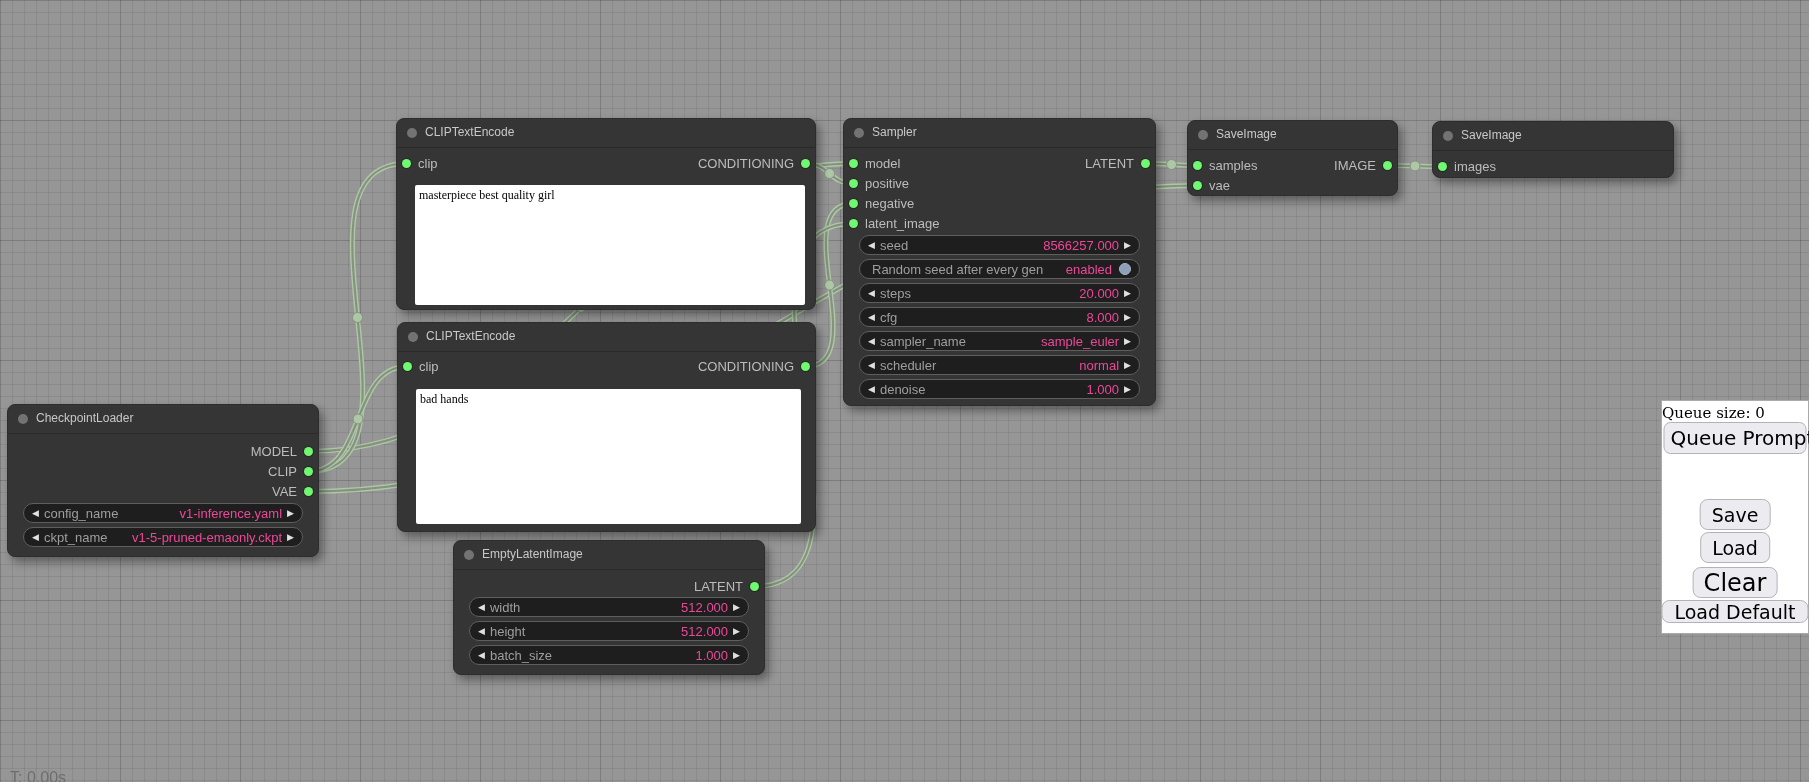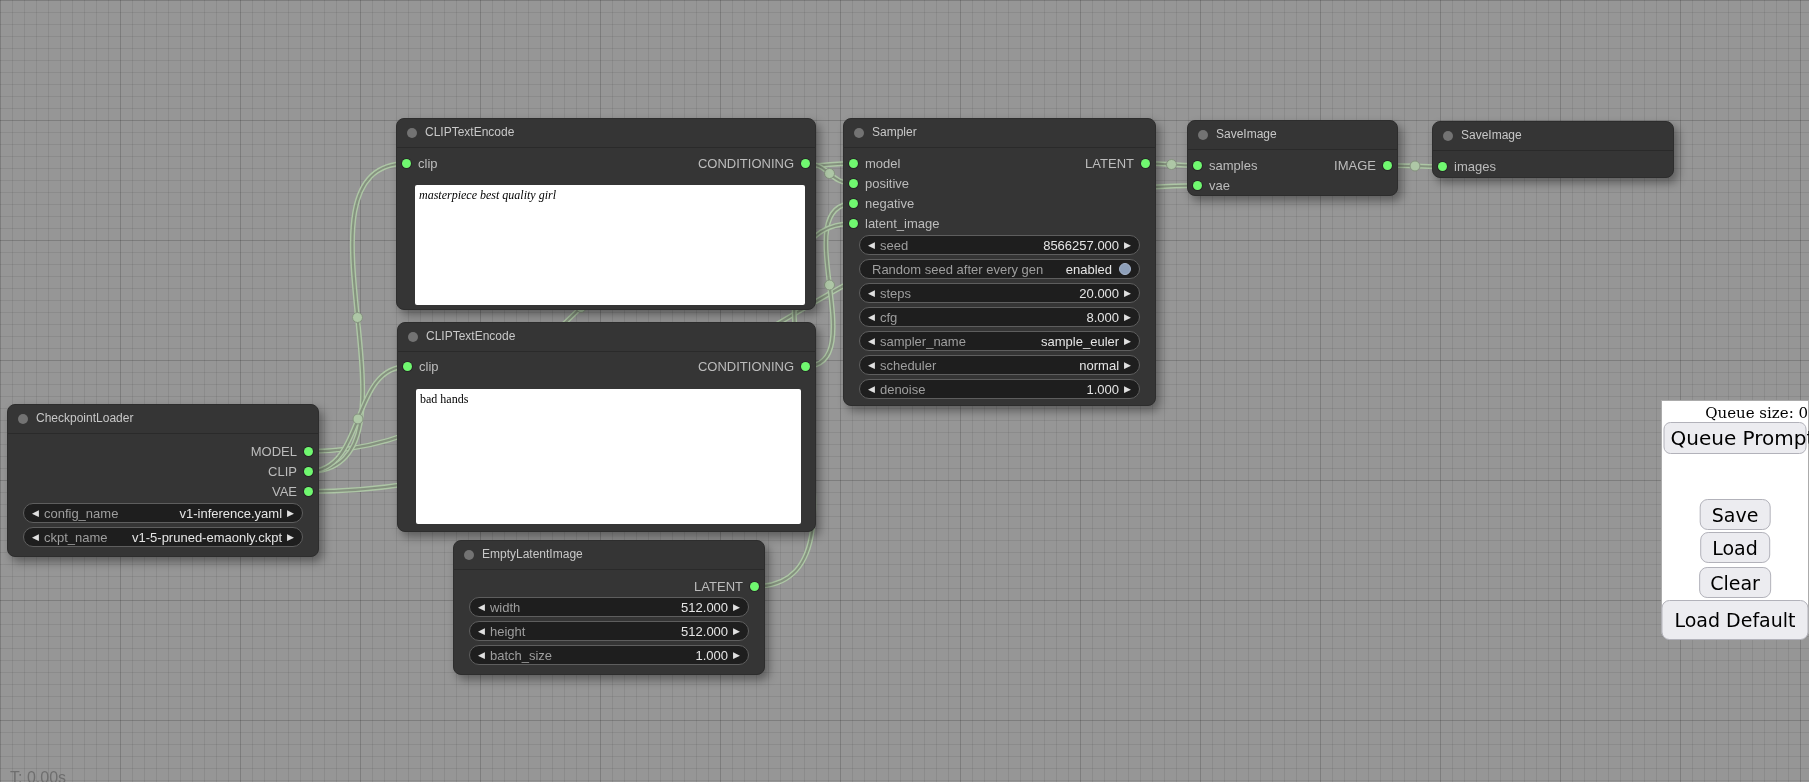--- a/index.html
+++ b/index.html
@@ -25,36 +25,36 @@
   .port{position:absolute;height:16px;line-height:16px;font-size:13px;color:#bcbcbc;white-space:nowrap}
   .port.in{left:0;padding-left:21px}
   .port.out{right:0;padding-right:21px;text-align:center}
   .pdot{position:absolute;top:3px;width:9px;height:9px;border-radius:50%;background:#70f870;box-shadow:0 0 0 1px rgba(0,0,0,.25)}
   .port.in  .pdot{left:5px}
   .port.out .pdot{right:5px}
   .widget{position:absolute;left:15px;right:15px;height:20px;background:#1e1e1e;border:1px solid #5e5e5e;
     border-radius:10px;display:flex;align-items:center;gap:5px;padding:0 8px;box-sizing:border-box;
     font-size:13px;color:#9e9e9e;white-space:nowrap}
   .warr{font-size:9px;color:#e0e0e0}
-  .wvalue{margin-left:auto;color:#e5e5e5}
+  .wvalue{margin-left:auto;color:#ec4899}
   .widget.toggle{padding-left:12px}
   .toggle-dot{width:12px;height:12px;border-radius:50%;background:#8d9fb9;border:1px solid #a7b5cc;box-sizing:border-box;margin-left:2px}
   .ta{position:absolute;background:#ffffff;border:none;border-radius:2px;resize:none;outline:none;
     font-family:"Liberation Serif",serif;font-size:12px;line-height:1.2;color:#000;padding:3px 4px;box-sizing:border-box}
 
   .menu-panel{position:absolute;left:1661px;top:400px;width:148px;height:234px;background:#ffffff;
     border:1px solid #ababab;box-sizing:border-box;z-index:3}
-  .queue-size{margin-top:3px;text-align:right;font-family:"DejaVu Serif",serif;font-size:15px;color:#000}
+  .queue-size{margin-top:3px;text-align:left;font-family:"DejaVu Serif",serif;font-size:15px;color:#000}
   .btn{position:absolute;left:50%;transform:translateX(-50%);background:#ececf0;border:1px solid #b2b2ba;
     border-radius:8px;font-family:"DejaVu Sans",sans-serif;color:#000;white-space:nowrap;cursor:pointer}
   .queue-prompt{top:21px;width:143px;height:32px;font-size:20px;border-radius:7px}
   .b-save{top:98px;height:31px;font-size:19px;padding:0 11px}
   .b-load{top:131px;height:31px;font-size:19px;padding:0 11px}
-  .b-clear{top:166px;height:31px;font-size:19px;padding:0 10px}
-  .b-default{top:199px;height:40px;font-size:19px;padding:0 12px}
+  .b-clear{top:166px;height:31px;font-size:24px;padding:0 10px}
+  .b-default{top:199px;height:23px;font-size:19px;padding:0 12px}
 </style>
 </head>
 <body>
 
 <svg id="links-svg" width="1809" height="782">
     <path d="M 308.5 451.5 C 555.0665021855159 451.5, 606.9334978144841 163.5, 853.5 163.5" fill="none" stroke="#aec7a6" stroke-width="5"></path>
     <path d="M 308.5 451.5 C 555.0665021855159 451.5, 606.9334978144841 163.5, 853.5 163.5" fill="none" stroke="#85927f" stroke-width="2.2"></path>
     <circle cx="581" cy="307.5" r="5" fill="#aec7a6" stroke="#85927f" stroke-width="1"></circle>
     <path d="M 308.5 471.5 C 437.7860394628902 471.5, 277.2139605371098 163.5, 406.5 163.5" fill="none" stroke="#aec7a6" stroke-width="5"></path>
     <path d="M 308.5 471.5 C 437.7860394628902 471.5, 277.2139605371098 163.5, 406.5 163.5" fill="none" stroke="#85927f" stroke-width="2.2"></path>
@@ -121,21 +121,21 @@
     <span class="ttext">CLIPTextEncode</span>
   </div>
   <div class="port in" style="top:37px">
     <span class="pdot"></span>
     <span>clip</span>
   </div>
   <div class="port out" style="top:37px">
     <span>CONDITIONING</span>
     <span class="pdot"></span>
   </div>
-  <textarea class="ta" style="left: 18px; top: 66px; width: 390px; height: 120px; font-style: italic;">masterpiece best quality girl</textarea>
+  <textarea class="ta" style="left: 18px; top: 66px; width: 390px; height: 120px;">masterpiece best quality girl</textarea>
 </div>
 
 <div class="node" style="left:397px;top:322px;width:419px;height:210px">
   <div class="titlebar">
     <span class="tdot"></span>
     <span class="ttext">CLIPTextEncode</span>
   </div>
   <div class="port in" style="top:36px">
     <span class="pdot"></span>
     <span>clip</span>

